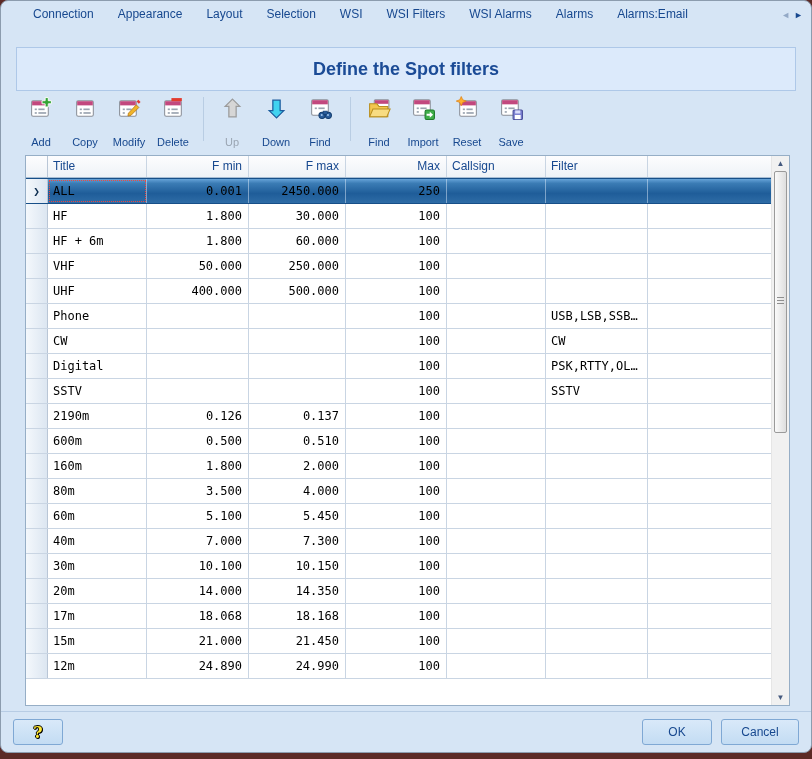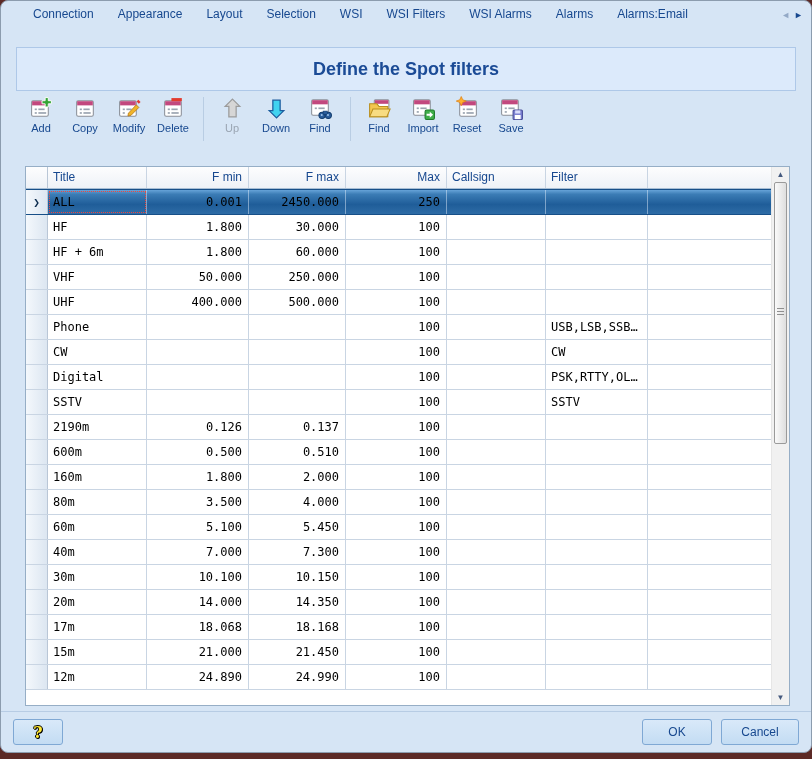--- a/index.html
+++ b/index.html
@@ -31,26 +31,26 @@
 
   
   .header-panel { height:44px; margin:6px 15px 0 15px; background:#dceafb;
     border:1px solid #aec8e8; display:flex; align-items:center; justify-content:center; flex:none; }
   .header-panel .caption { font-size:18px; font-weight:bold; color:#1b4b96; }
 
   
   .toolbar { height:56px; display:flex; align-items:flex-start; padding:5px 0 0 22px; flex:none; }
   .tbtn { display:flex; flex-direction:column; align-items:center; min-width:36px; margin-right:8px; cursor:default; }
   .tbtn svg { width:25px; height:25px; }
-  .tbtn .tlabel { font-size:11px; color:#17488f; margin-top:1px; white-space:nowrap; }
+  .tbtn .tlabel { font-size:11px; color:#17488f; margin-top:15px; white-space:nowrap; }
   .tbtn.disabled .tlabel { color:#9aa5b2; }
   .tsep { width:1px; height:44px; background:#b9cde3; margin:1px 10px 0 4px; }
 
   
-  .grid-wrap { flex:1; margin:19px 21px 5px 24px; background:#ffffff;
+  .grid-wrap { flex:1; margin:8px 21px 5px 24px; background:#ffffff;
     border:1px solid #96aec6; display:flex; overflow:hidden; }
   .table-area { flex:1; overflow:hidden; background:#fff;
     font-family:"DejaVu Sans Mono", monospace; font-size:12px; color:#000; }
   .grid-header { display:flex; height:22px; background:linear-gradient(#fdfdfe,#eef2f7);
     border-bottom:1px solid #a8bed4; font-family:"Liberation Sans", sans-serif; color:#17488f; }
   .grid-header .cell { line-height:21px; }
   .grid-row { display:flex; height:25px; border-bottom:1px solid #c9d5e3; background:#fff; }
   .cell { flex:none; line-height:24px; overflow:hidden; white-space:nowrap;
     border-right:1px solid #c9d5e3; padding:0 5px; }
   .cell.right { text-align:right; padding-right:6px; }

